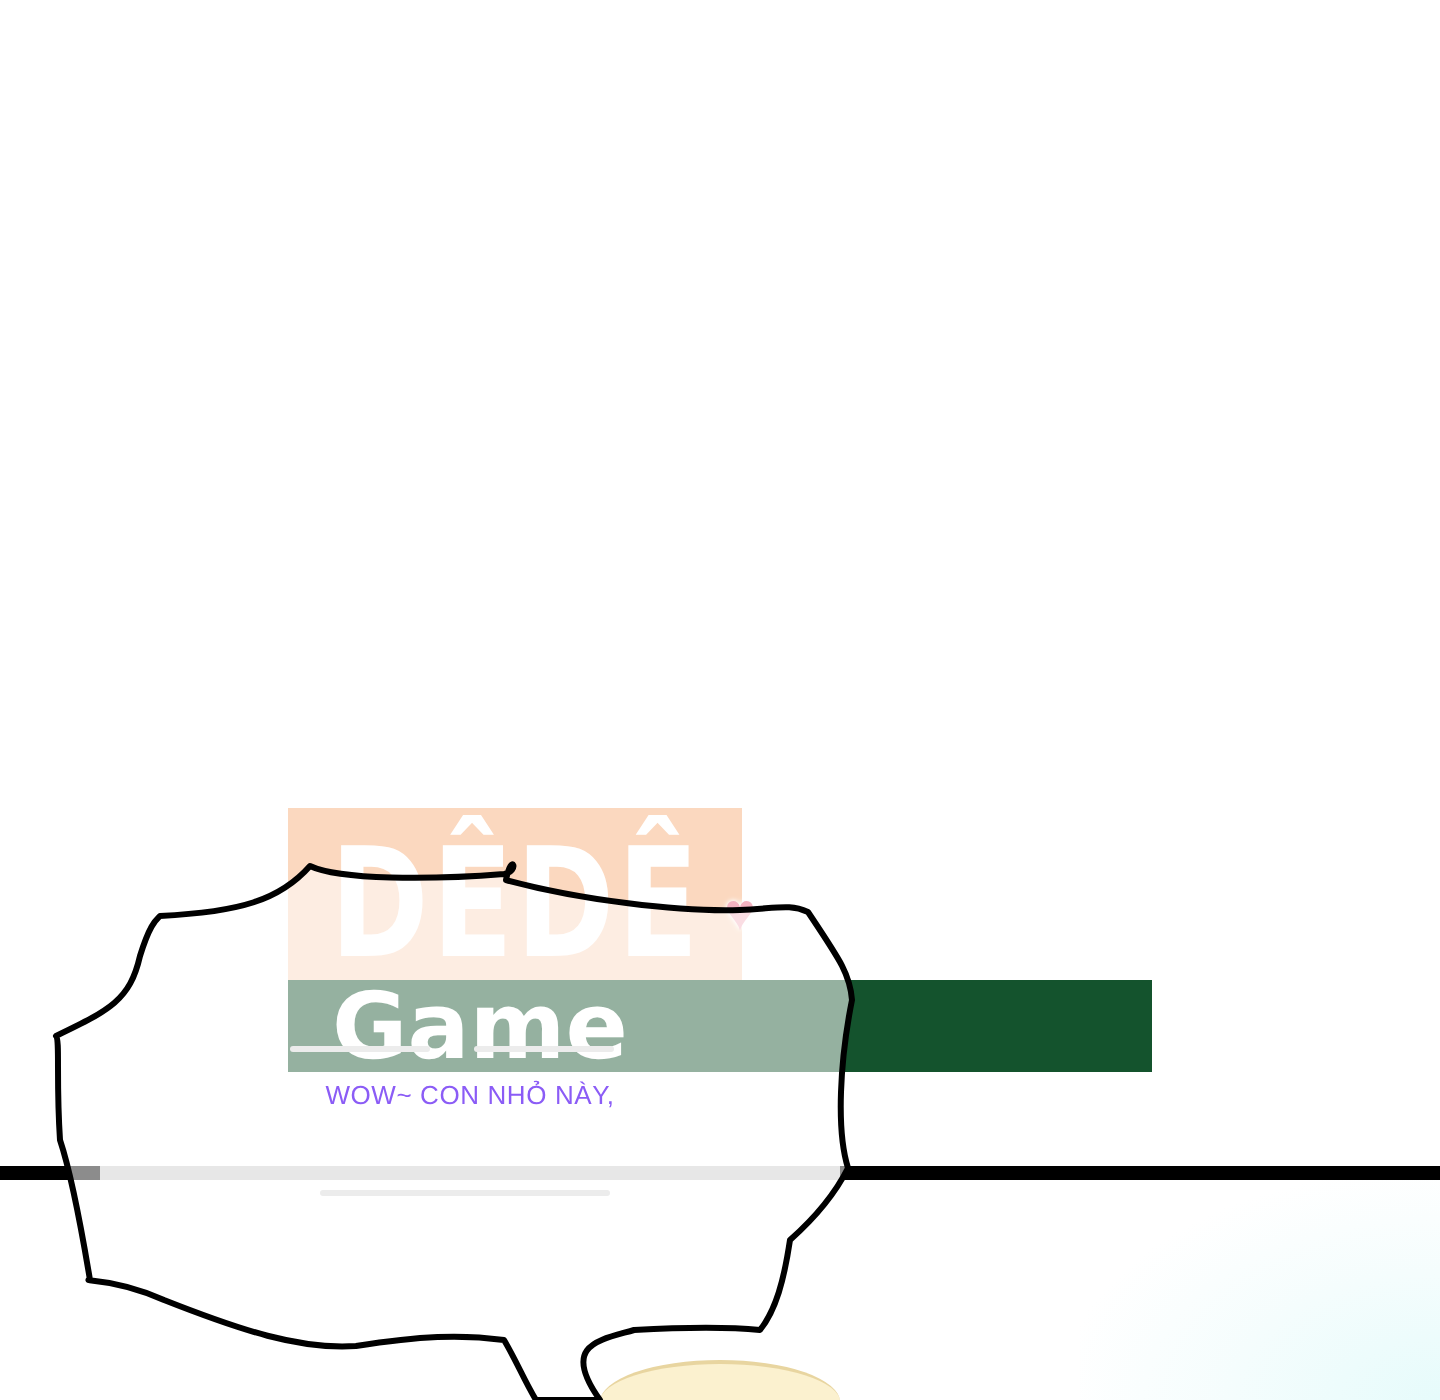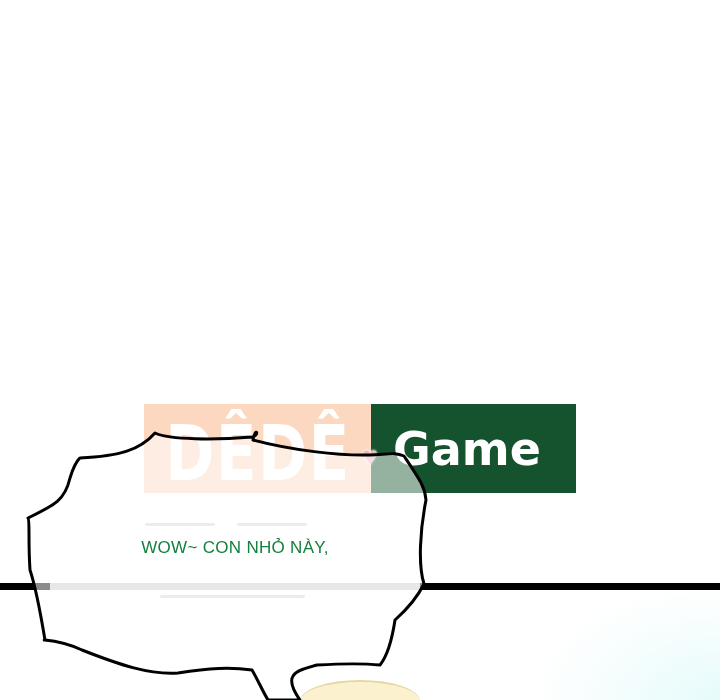--- a/index.html
+++ b/index.html
@@ -18,21 +18,21 @@
     }
     .tint-bottom-right {
       position: absolute; right: 0; bottom: 0; width: 180px; height: 110px;
       background: radial-gradient(ellipse at 100% 100%, #e6fbfb 0%, rgba(240,252,252,0.6) 45%, rgba(255,255,255,0) 75%);
     }
     .hair-blob {
       position: absolute; left: 300px; top: 680px; width: 120px; height: 40px;
       background: #fbf1cf; border-top: 2px solid #e8d5a0; border-radius: 60% 60% 0 0;
     }
     .watermark {
-      position: absolute; left: 144px; top: 404px; width: 432px; height: 89px; display: flex;
+      position: absolute; left: 144px; top: 404px; width: 432px; height: 89px; display: flex; flex-direction: column;
     }
     .wm-left {
       width: 227px; height: 89px; background: #fbd8bf; position: relative;
       display: flex; align-items: center; justify-content: center;
     }
     .wm-left-text {
       color: #ffffff; font-weight: bold; font-size: 76px; letter-spacing: 2px;
       font-family: "DejaVu Sans", sans-serif; line-height: 1; margin-top: 10px;
       transform: scaleX(0.78);
     }
@@ -45,21 +45,21 @@
       font-family: "DejaVu Sans", sans-serif;
     }
     .wm-heart {
       position: absolute; left: 213px; top: 40px; width: 26px; height: 24px;
       color: #f4b3c1; font-size: 26px; line-height: 24px; text-align: center;
       text-shadow: 0 0 2px #fff, 0 0 3px #fff;
     }
     .bubble-svg { position: absolute; left: 0; top: 0; width: 720px; height: 700px; }
     .bubble-text {
       position: absolute; left: 95px; top: 535px; width: 280px;
-      text-align: center; color: #15803d; font-size: 17px; line-height: 25px;
+      text-align: center; color: #8b5cf6; font-size: 13px; line-height: 25px;
       letter-spacing: 0.3px;
     }
     .ghost-line {
       position: absolute; height: 3px; background: #ececec; border-radius: 2px;
     }
   </style>
 </head>
 <body>
 
 <div>

